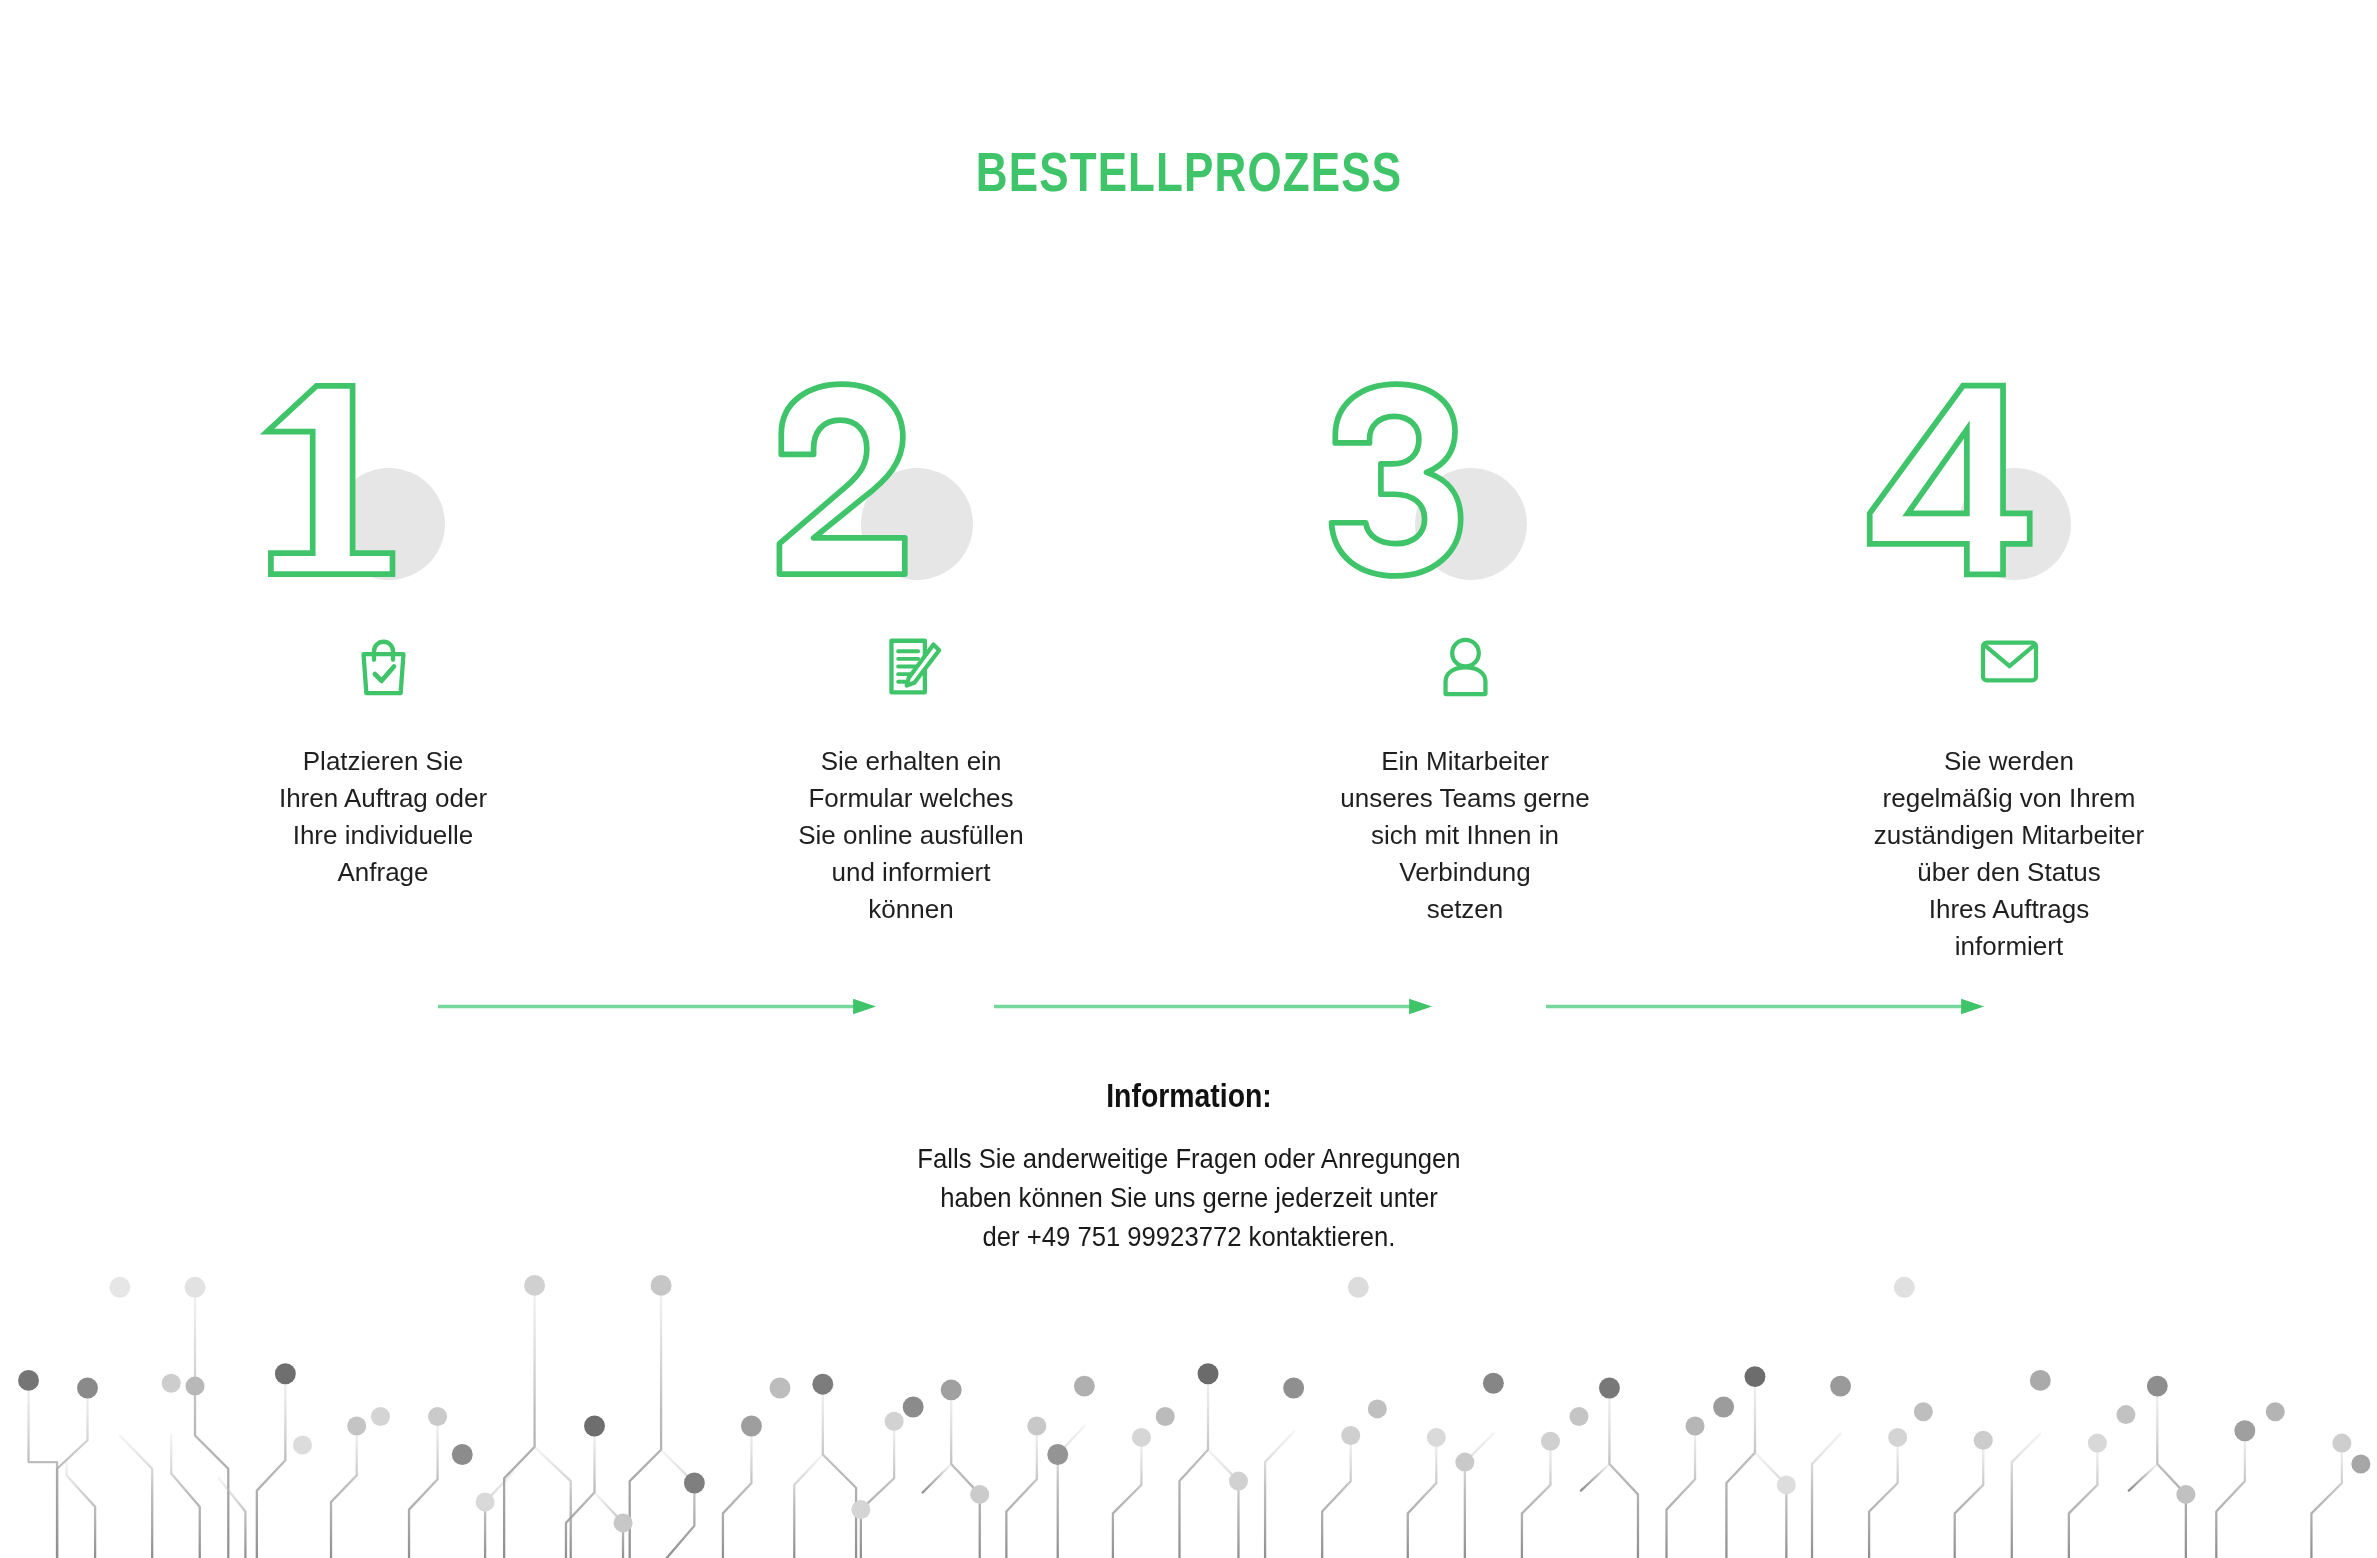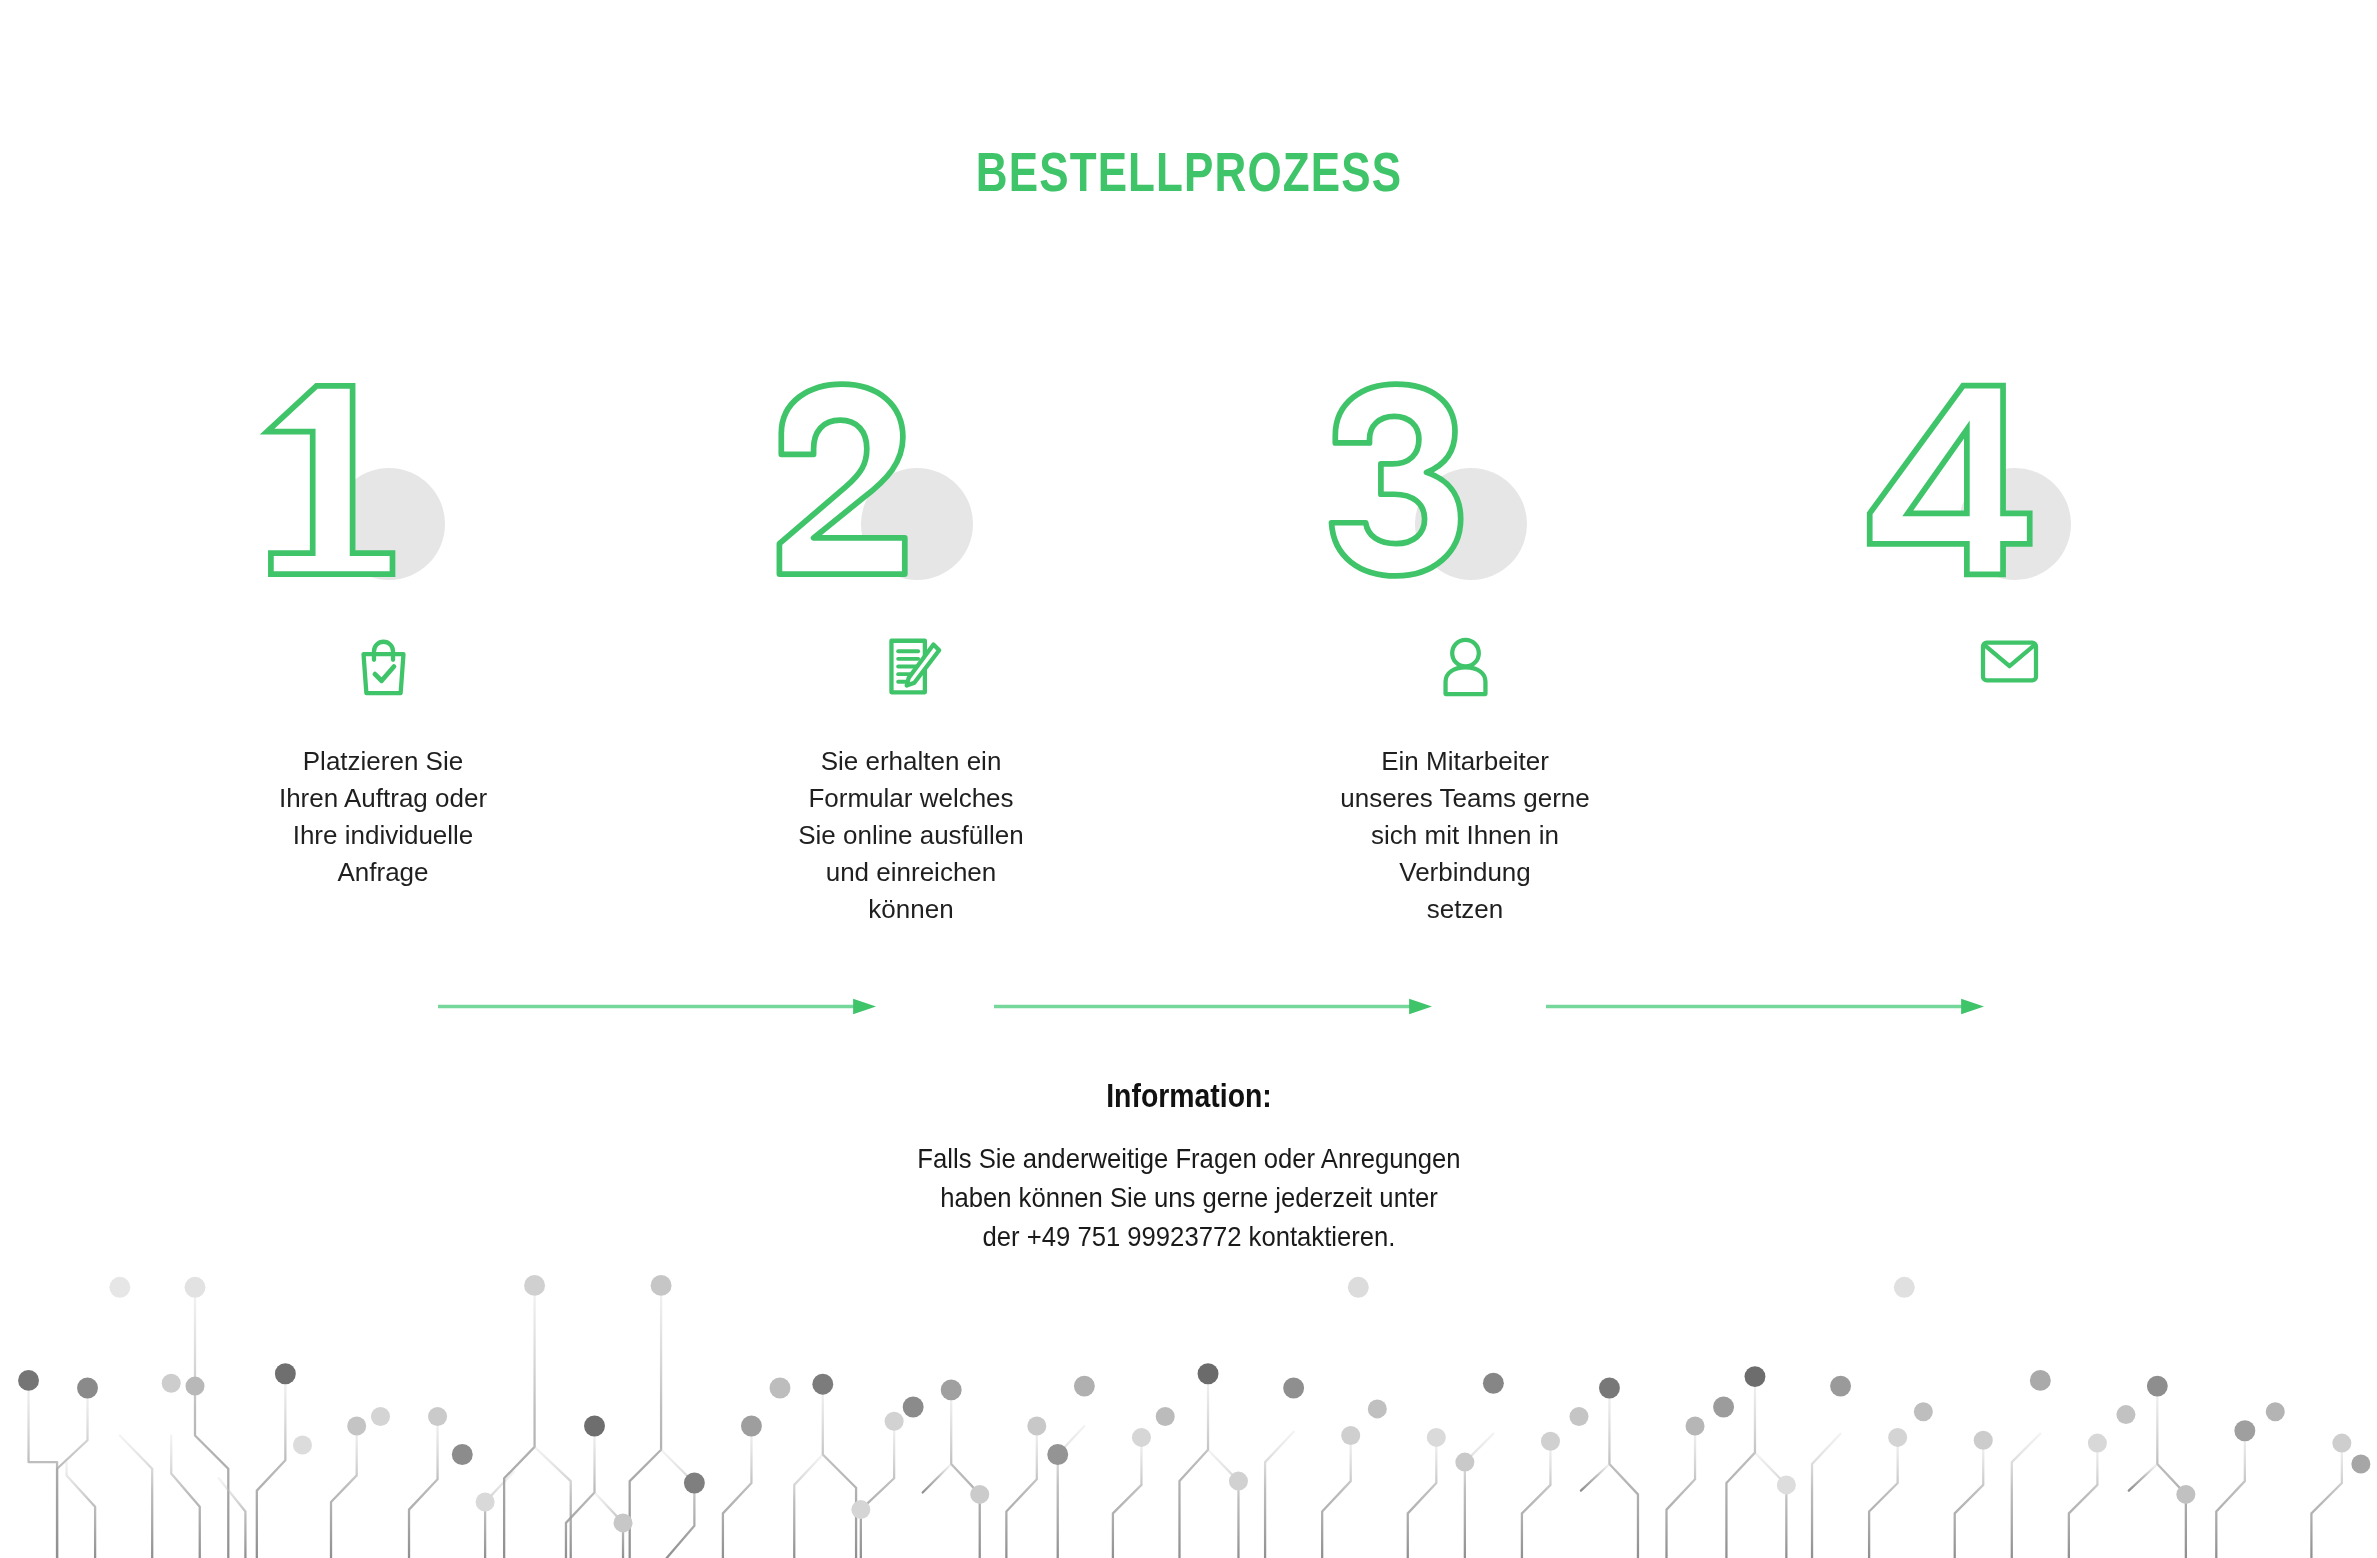--- a/index.html
+++ b/index.html
@@ -210,21 +210,21 @@
             <line x1="19" y1="41" x2="34" y2="41"></line>
             <line x1="19" y1="49" x2="30" y2="49"></line>
           </g>
           <path d="M56 10 L62 16 L36 50 L28 53 L30 45 Z" fill="#ffffff" stroke="#3fc46a" stroke-width="4.5" stroke-linejoin="round"></path>
         </svg>
       </div>
 
       <div class="step-caption">Sie erhalten ein
 Formular welches
 Sie online ausfüllen
-und einreichen
+und informiert
 können</div>
     </div>
 
     <div class="step step-3">
       <div class="numeral-wrap">
         <div class="num-circle"></div>
         <svg class="numeral-svg" width="190" height="200" viewBox="0 0 200 210">
           <path d="M14 58 C14 24 42 4 78 4 C114 4 140 22 140 54 C140 76 128 90 110 97
                    C132 104 146 120 146 146 C146 182 116 206 78 206 C40 206 12 186 10 150
                    L46 150 C48 164 60 172 78 172 C96 172 108 162 108 146
@@ -257,20 +257,26 @@
         </svg>
       </div>
 
       <div class="step-icon">
         <svg width="65" height="53" viewBox="0 0 68 56">
           <rect x="6" y="8" width="56" height="40" rx="4" fill="none" stroke="#3fc46a" stroke-width="4.5"></rect>
           <path d="M8 11 L34 33 L60 11" fill="none" stroke="#3fc46a" stroke-width="4.5" stroke-linejoin="round" stroke-linecap="round"></path>
         </svg>
       </div>
 
+      <div class="step-caption">Sie werden
+regelmäßig von Ihrem
+zuständigen Mitarbeiter
+über den Status
+Ihres Auftrags
+informiert</div>
     </div>
 
     <svg class="arrow arrow-1" viewBox="0 0 460 22" preserveAspectRatio="none">
       <line x1="0" y1="11" x2="440" y2="11" stroke="#76d79a" stroke-width="3.5"></line>
       <path d="M436 3 L460 11 L436 19 Z" fill="#3fc46a"></path>
     </svg>
 
     <svg class="arrow arrow-2" viewBox="0 0 460 22" preserveAspectRatio="none">
       <line x1="0" y1="11" x2="440" y2="11" stroke="#76d79a" stroke-width="3.5"></line>
       <path d="M436 3 L460 11 L436 19 Z" fill="#3fc46a"></path>

